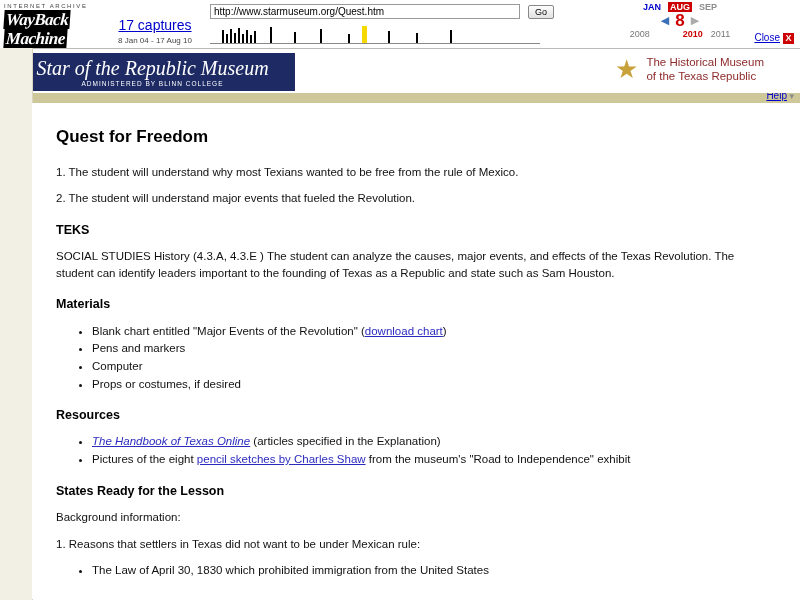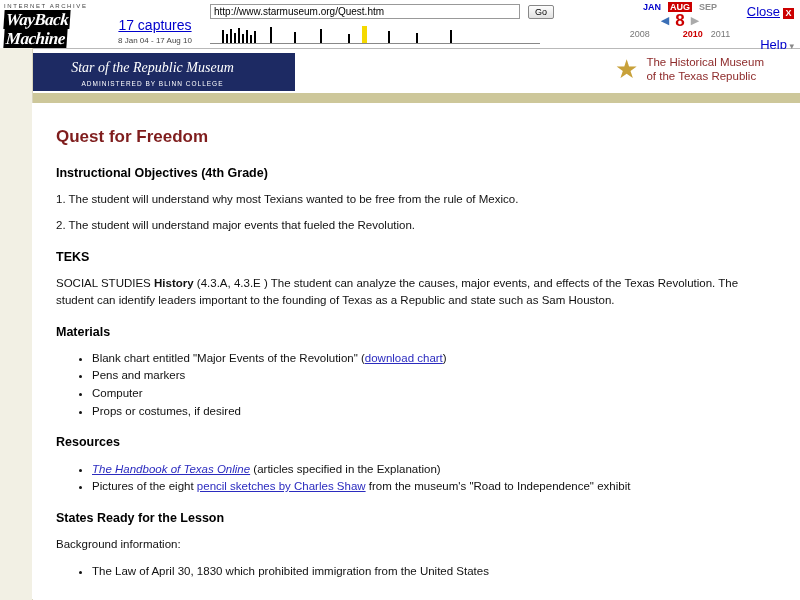--- a/index.html
+++ b/index.html
@@ -158,23 +158,24 @@
   .wb-years .cur { color: #cc0000; font-weight: bold; margin-left: 25px; }
   .wb-right {
     width: 60px;
     padding-top: 4px;
     text-align: right;
     padding-right: 6px;
     box-sizing: border-box;
   }
   .wb-right a {
     color: #0000cc;
-    font-size: 13px;
+    font-size: 10px;
     text-decoration: underline;
     display: inline-block;
+    margin-top: 28px;
   }
   .wb-close-x {
     display: inline-block;
     background: #cc0000;
     color: #fff;
     font-size: 9px;
     font-weight: bold;
     width: 11px;
     height: 11px;
     line-height: 11px;
@@ -199,21 +200,21 @@
     height: 38px;
     background: #1d2a63;
     color: #ffffff;
     text-align: center;
     box-sizing: border-box;
     padding-top: 4px;
   }
   .banner .title {
     font-family: "Liberation Serif", serif;
     font-style: italic;
-    font-size: 14px;
+    font-size: 20px;
     line-height: 22px;
   }
   .banner .sub {
     font-size: 6.5px;
     letter-spacing: 1px;
     margin-top: 1px;
   }
   .hm-logo {
     position: absolute;
     right: 36px;
@@ -254,21 +255,21 @@
     margin-left: 32px;
     padding: 22px 30px 10px 24px;
     background: #ffffff;
     font-size: 11.5px;
     color: #111;
     line-height: 1.45;
   }
   h1.page-title {
     font-size: 17px;
     margin: 0 0 14px 0;
-    color: #7f1d1d;
+    color: #000000;
     font-weight: bold;
   }
   h2.sec {
     font-size: 12.5px;
     margin: 14px 0 9px 0;
     font-weight: bold;
     color: #000;
   }
   p.para { margin: 0 0 10px 0; }
   ul.bullets {
@@ -278,21 +279,21 @@
   ul.bullets li { margin-bottom: 1px; }
   a.link {
     color: #2b2bbf;
     text-decoration: underline;
   }
   a.link-ital {
     color: #2b2bbf;
     text-decoration: underline;
     font-style: italic;
   }
-  .inline-b { font-weight: bold; }
+  .inline-b { font-weight: normal; }
 </style>
 </head>
 <body>
 
 <div class="wb-bar">
 
   <div class="wb-logo">
     <div class="ia-line">INTERNET ARCHIVE</div>
     <span class="wb-wordmark">WayBack</span><span class="wb-wordmark">Machine</span>
   </div>
@@ -369,21 +370,20 @@
     </span>
   </div>
 </div>
 <div class="gold-strip"></div>
 <div class="left-rail"></div>
 
 <div class="content">
 
   <h1 class="page-title">Quest for Freedom</h1>
 
-  <h2 class="sec">Instructional Objectives (4th Grade)</h2>
   <p class="para">1. The student will understand why most Texians wanted to be free from the rule of Mexico.</p>
   <p class="para">2. The student will understand major events that fueled the Revolution.</p>
 
   <h2 class="sec">TEKS</h2>
   <p class="para">
     <span>SOCIAL STUDIES</span>
     <span class="inline-b">History</span>
     <span>(4.3.A, 4.3.E )  The student can analyze the causes, major events, and effects of the Texas Revolution.  The student can identify leaders important to the founding of Texas as a Republic and state such as Sam Houston.</span>
   </p>
 
@@ -396,17 +396,18 @@
   </ul>
 
   <h2 class="sec">Resources</h2>
   <ul class="bullets">
     <li><a class="link-ital" href="#">The Handbook of Texas Online</a><span> (articles specified in the Explanation)</span></li>
     <li><span>Pictures of the eight </span><a class="link" href="#">pencil sketches by Charles Shaw</a><span> from the museum's "Road to Independence" exhibit</span></li>
   </ul>
 
   <h2 class="sec">States Ready for the Lesson</h2>
   <p class="para">Background information:</p>
+  <p class="para">1. Reasons that settlers in Texas did not want to be under Mexican rule:</p>
   <ul class="bullets">
     <li>The Law of April 30, 1830 which prohibited immigration from the United States</li>
 
   </ul>
 </div>
 
 </body></html>

